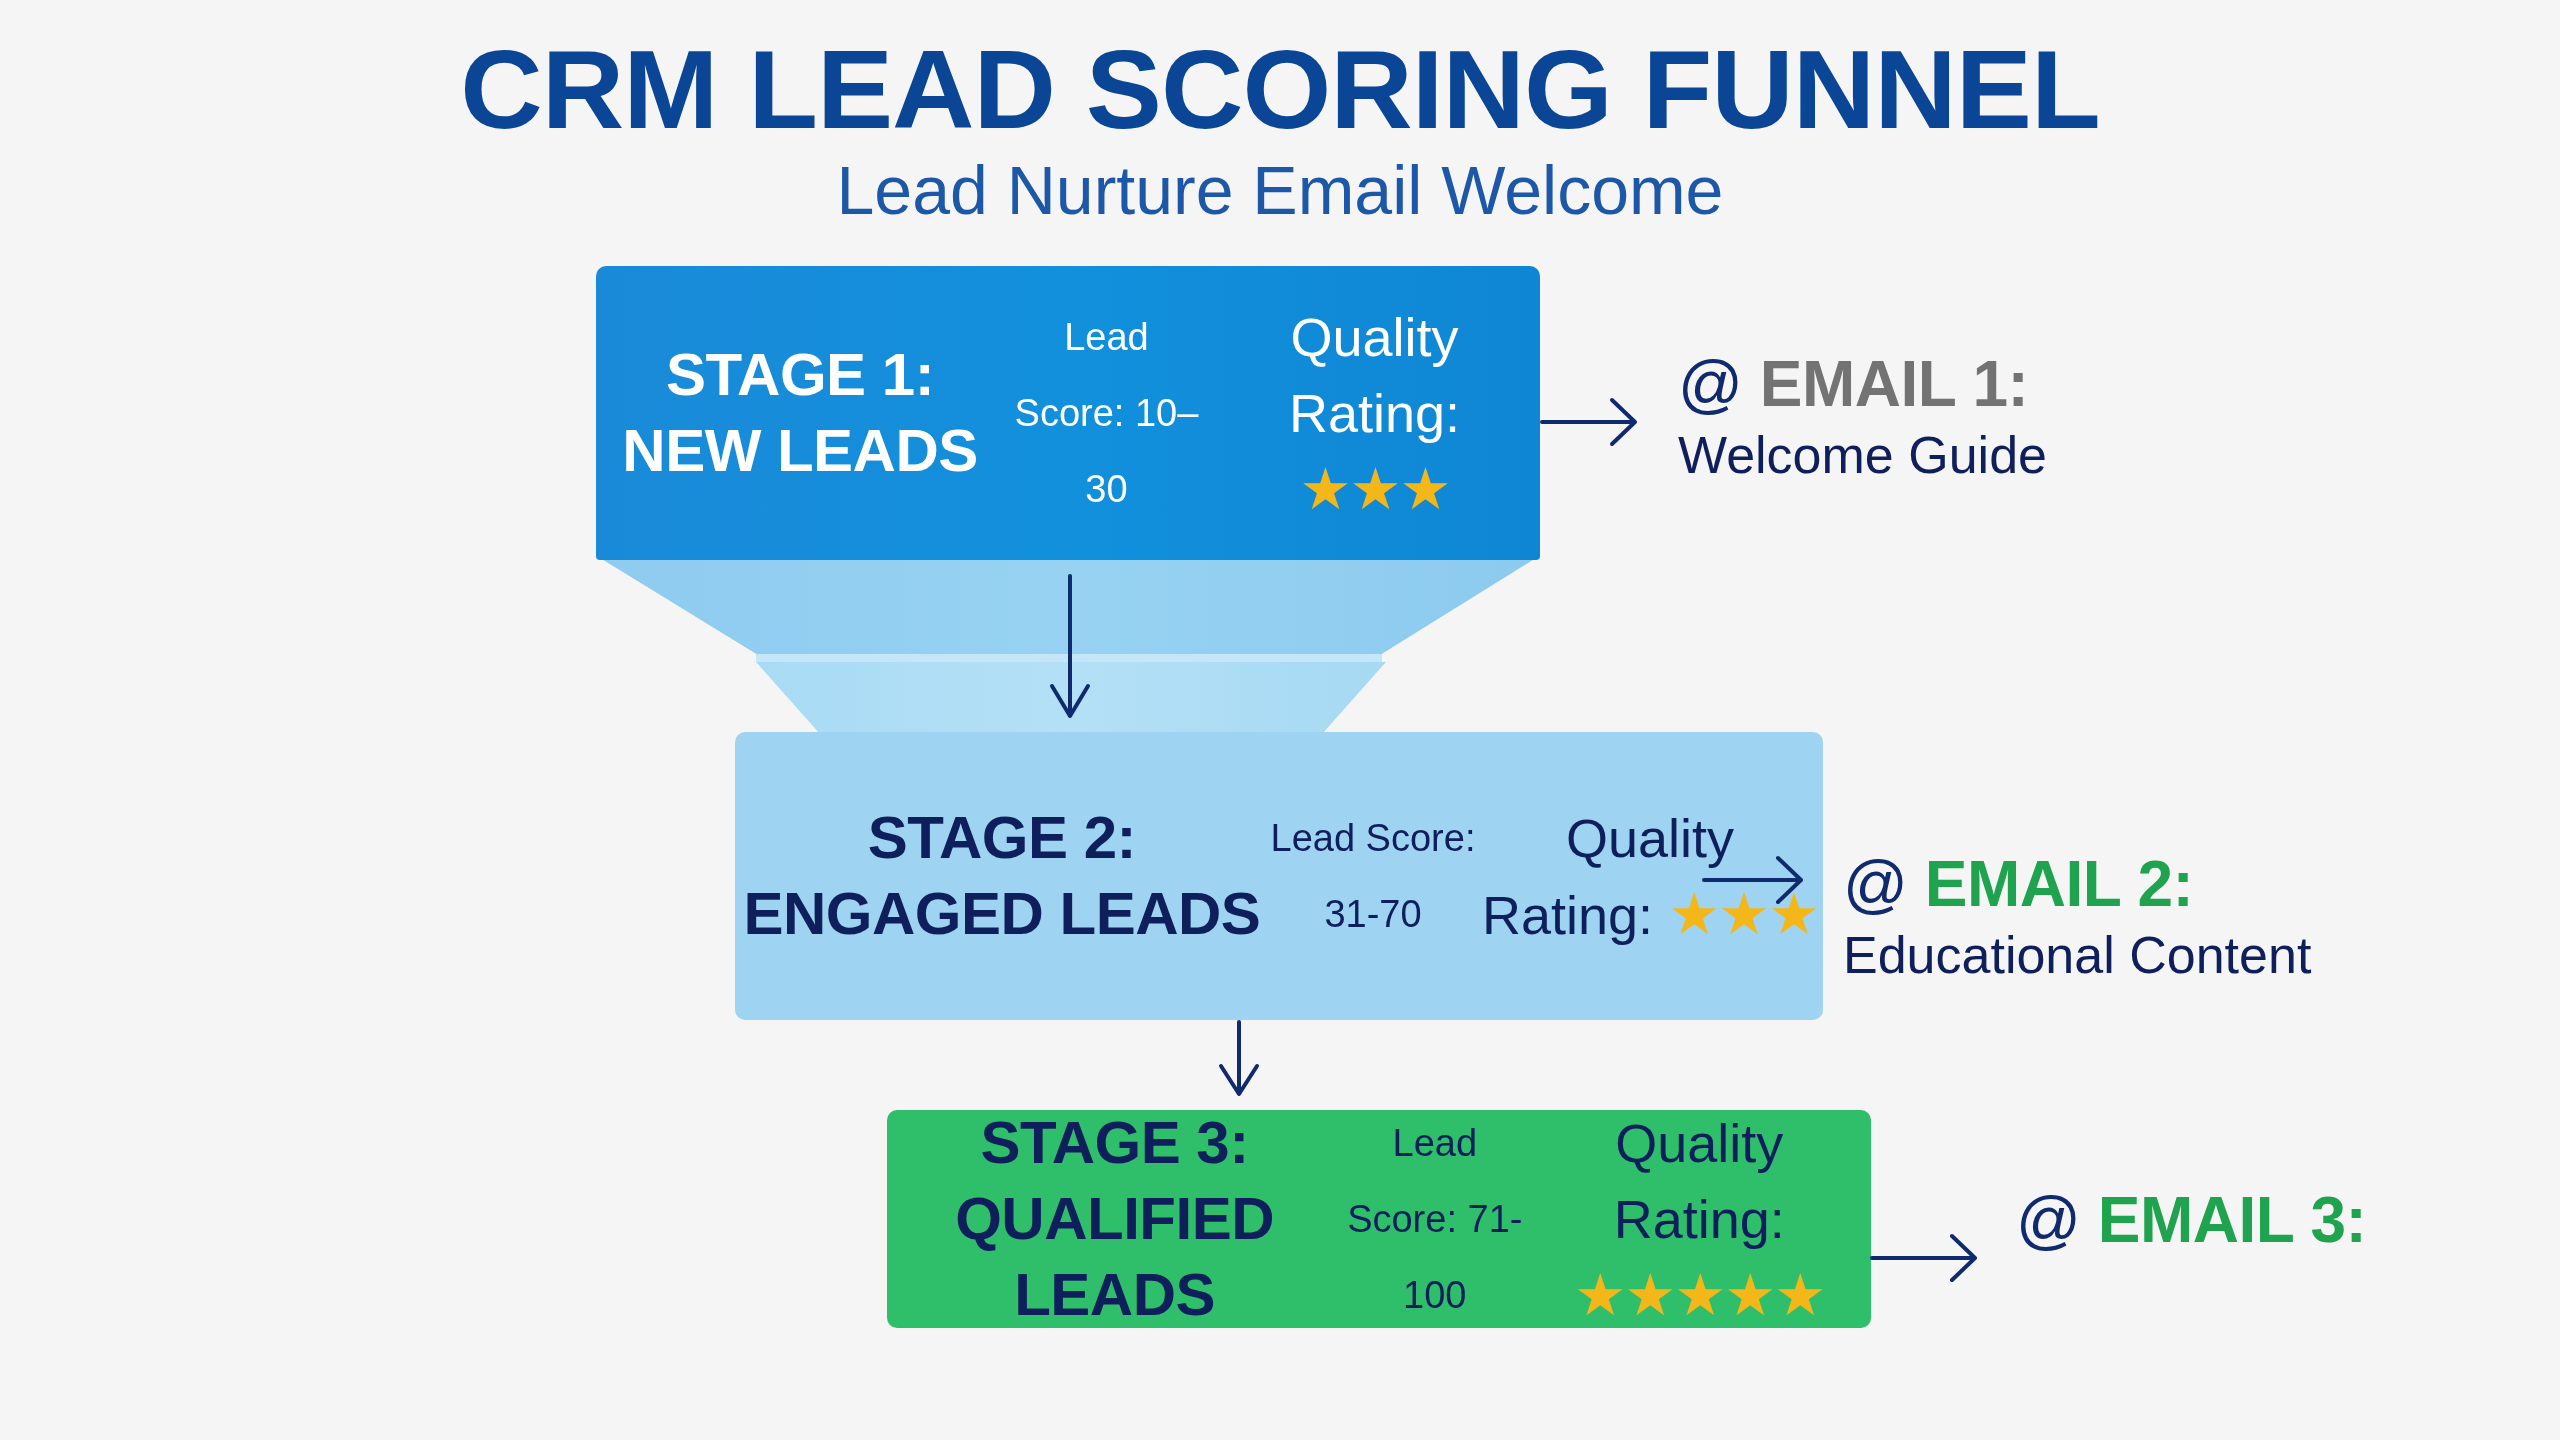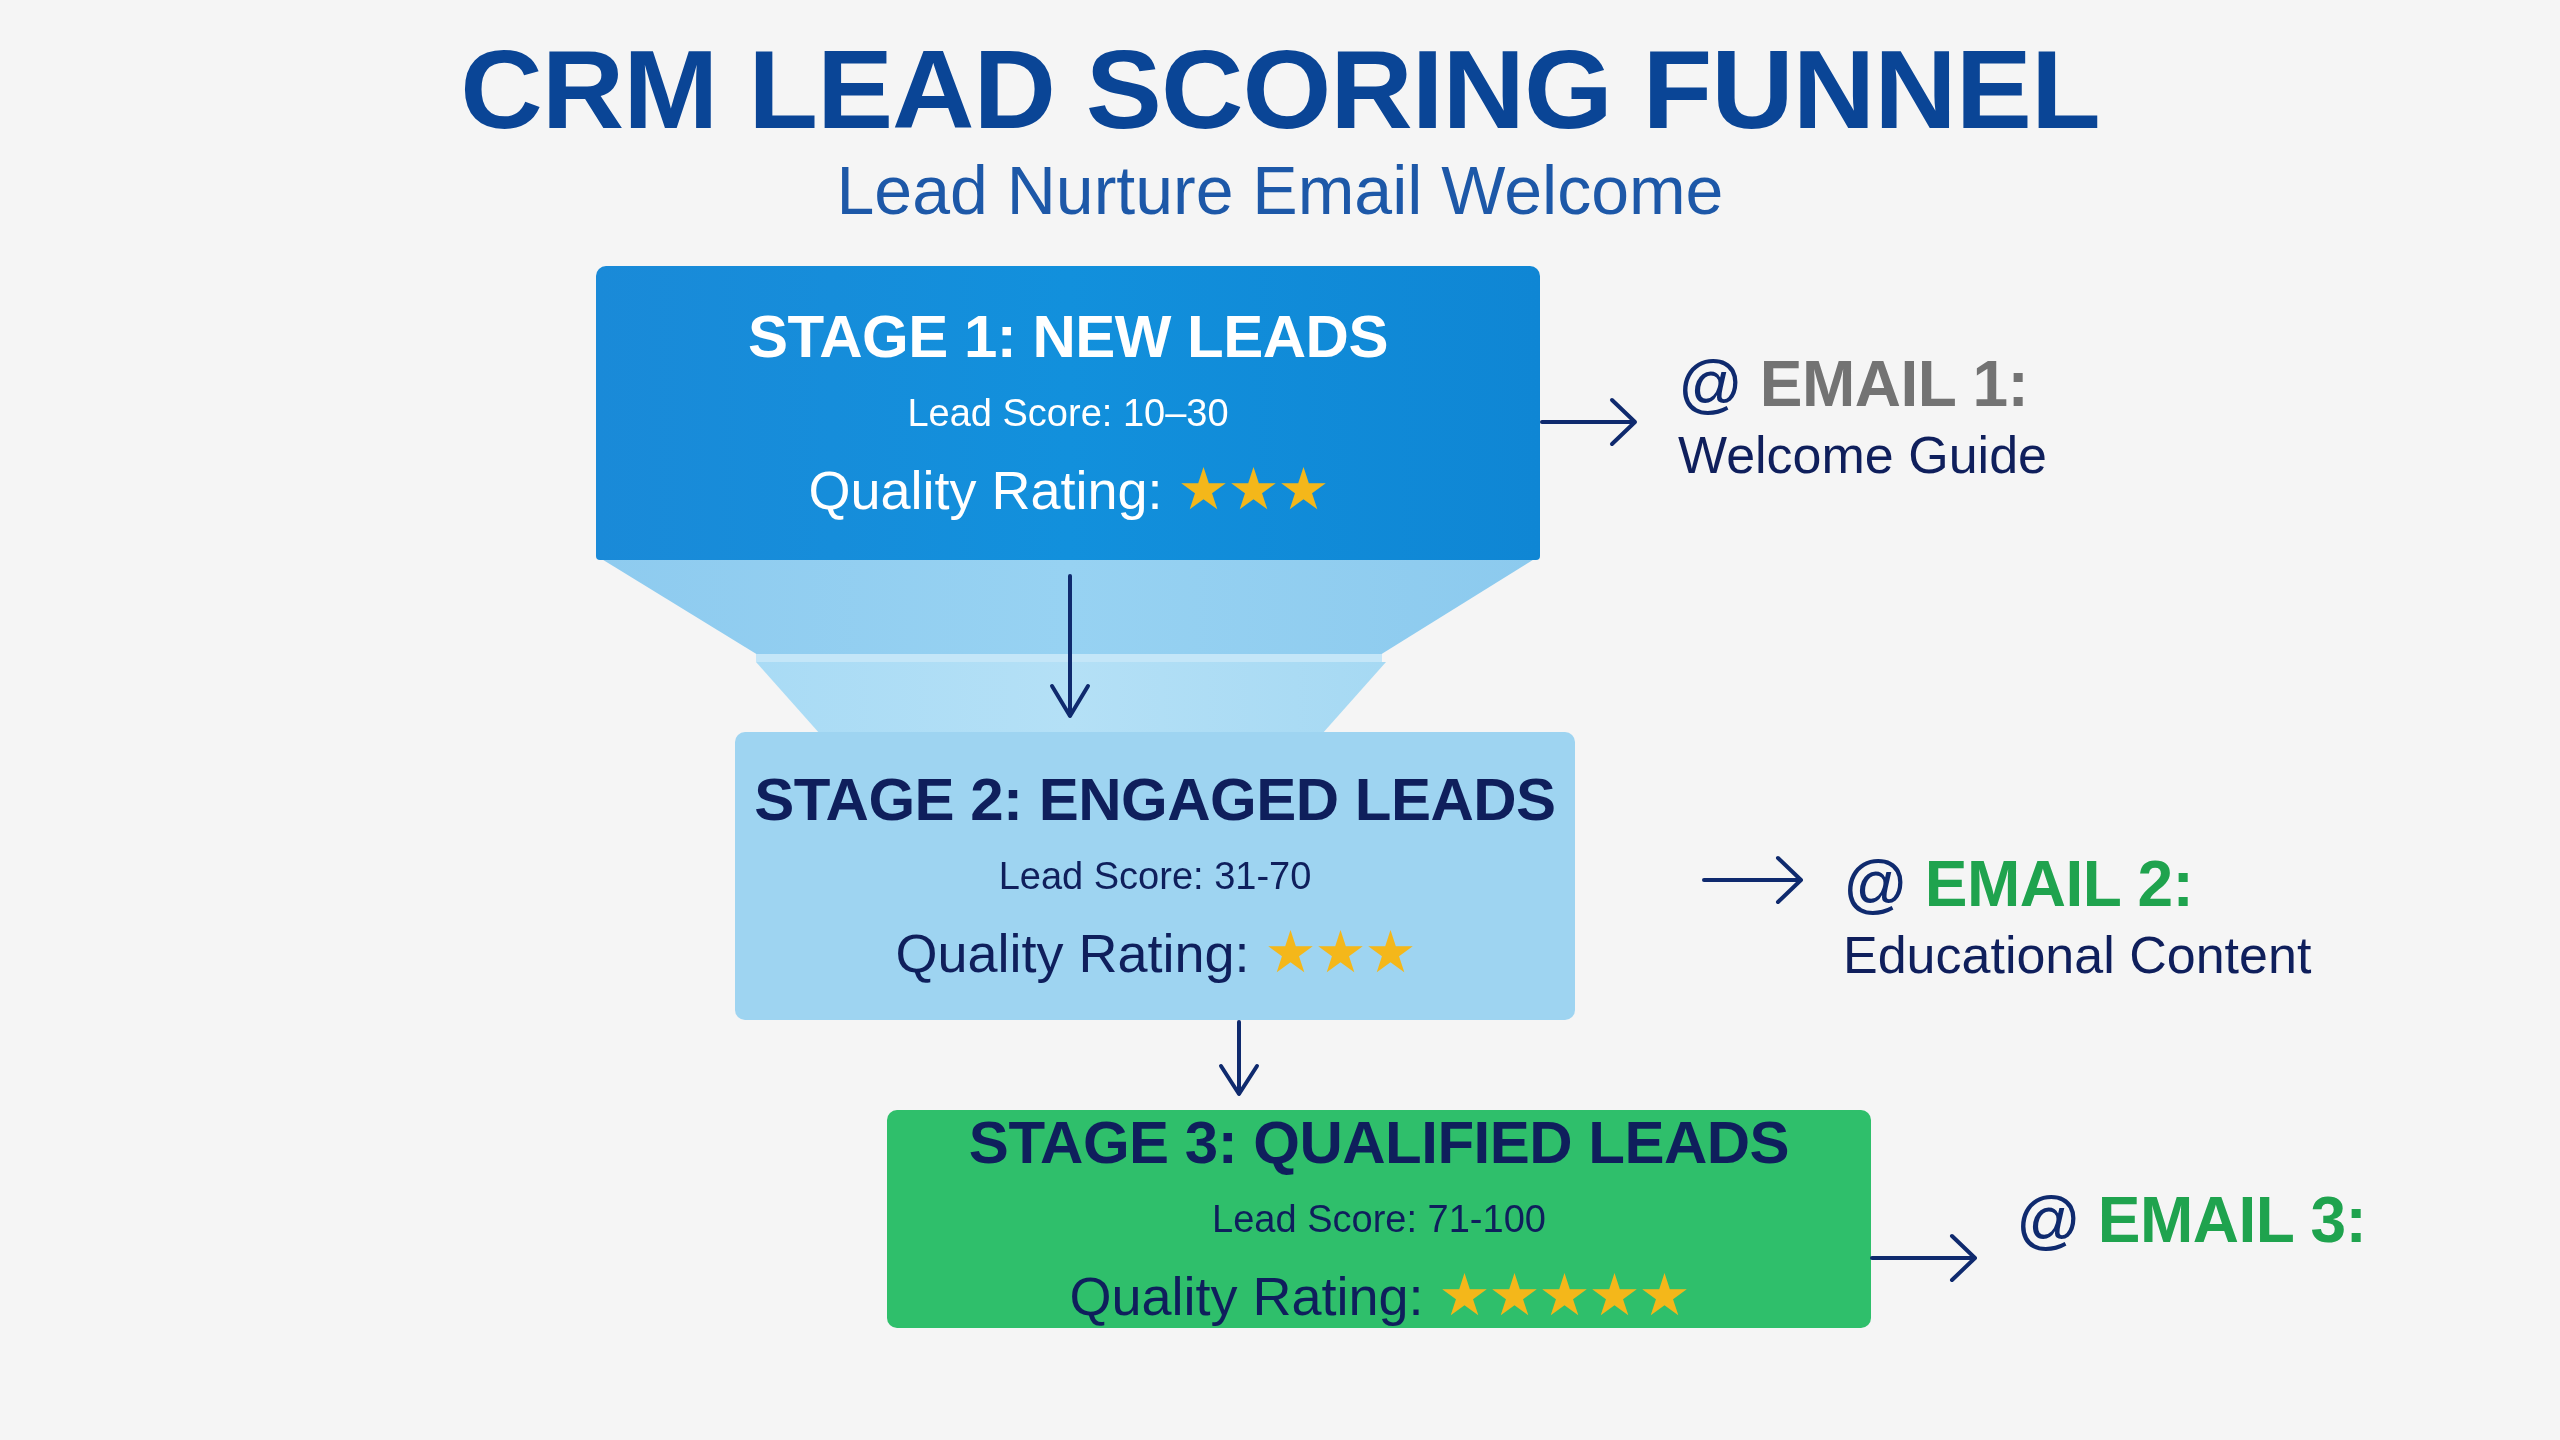--- a/index.html
+++ b/index.html
@@ -12,29 +12,29 @@
     position: absolute; left: 0; width: 2560px; top: 30px; text-align: center;
     font-size: 112px; font-weight: 900; color: #0a4596; letter-spacing: -1px;
     line-height: 120px; transform: scaleX(1.02);
   }
   .subtitle {
     position: absolute; left: 0; width: 2560px; top: 150px; text-align: center;
     font-size: 68px; color: #1d58a8; line-height: 80px;
   }
   .stage {
     position: absolute; border-radius: 10px; box-sizing: border-box;
-    display: flex; flex-direction: column; align-items: center; justify-content: center;
+    display: flex; flex-direction: row; align-items: center; 
     text-align: center;
   }
   .stage .s-title { font-size: 60px; font-weight: 700; line-height: 76px; letter-spacing: -0.5px; }
   .stage .s-score { font-size: 38px; line-height: 76px; }
   .stage .s-rating { font-size: 54px; line-height: 76px; }
   .stars { color: #f4b71a; letter-spacing: -2px; font-size: 58px; }
   #stage1 { left: 596px; top: 266px; width: 944px; height: 294px; background: linear-gradient(90deg,#1a8ad8,#1290dc 50%,#0f86d4); color: #ffffff; border-radius: 10px 10px 4px 4px; }
-  #stage2 { left: 735px; top: 732px; width: 840px; height: 288px; background: #9ed4f1; color: #0f1f5c; }
+  #stage2 { left: 735px; top: 732px; width: 1088px; height: 288px; background: #9ed4f1; color: #0f1f5c; }
   #stage3 { left: 887px; top: 1110px; width: 984px; height: 218px; background: #2fbf6b; color: #0f1f5c; }
   .funnel { position: absolute; left: 0; top: 0; }
   .email { position: absolute; }
   .email .e-head { font-size: 64px; font-weight: 700; line-height: 76px; letter-spacing: -0.5px; white-space: nowrap; }
   .email .e-head .at { color: #0f2a6e; font-weight: 400; }
   .email .e-sub { font-size: 52px; color: #0f1f5c; line-height: 66px; white-space: nowrap; }
   #email1 { left: 1678px; top: 346px; }
   #email1 .e-label { color: #737373; }
   #email2 { left: 1843px; top: 846px; }
   #email2 .e-label { color: #1fa34e; }

